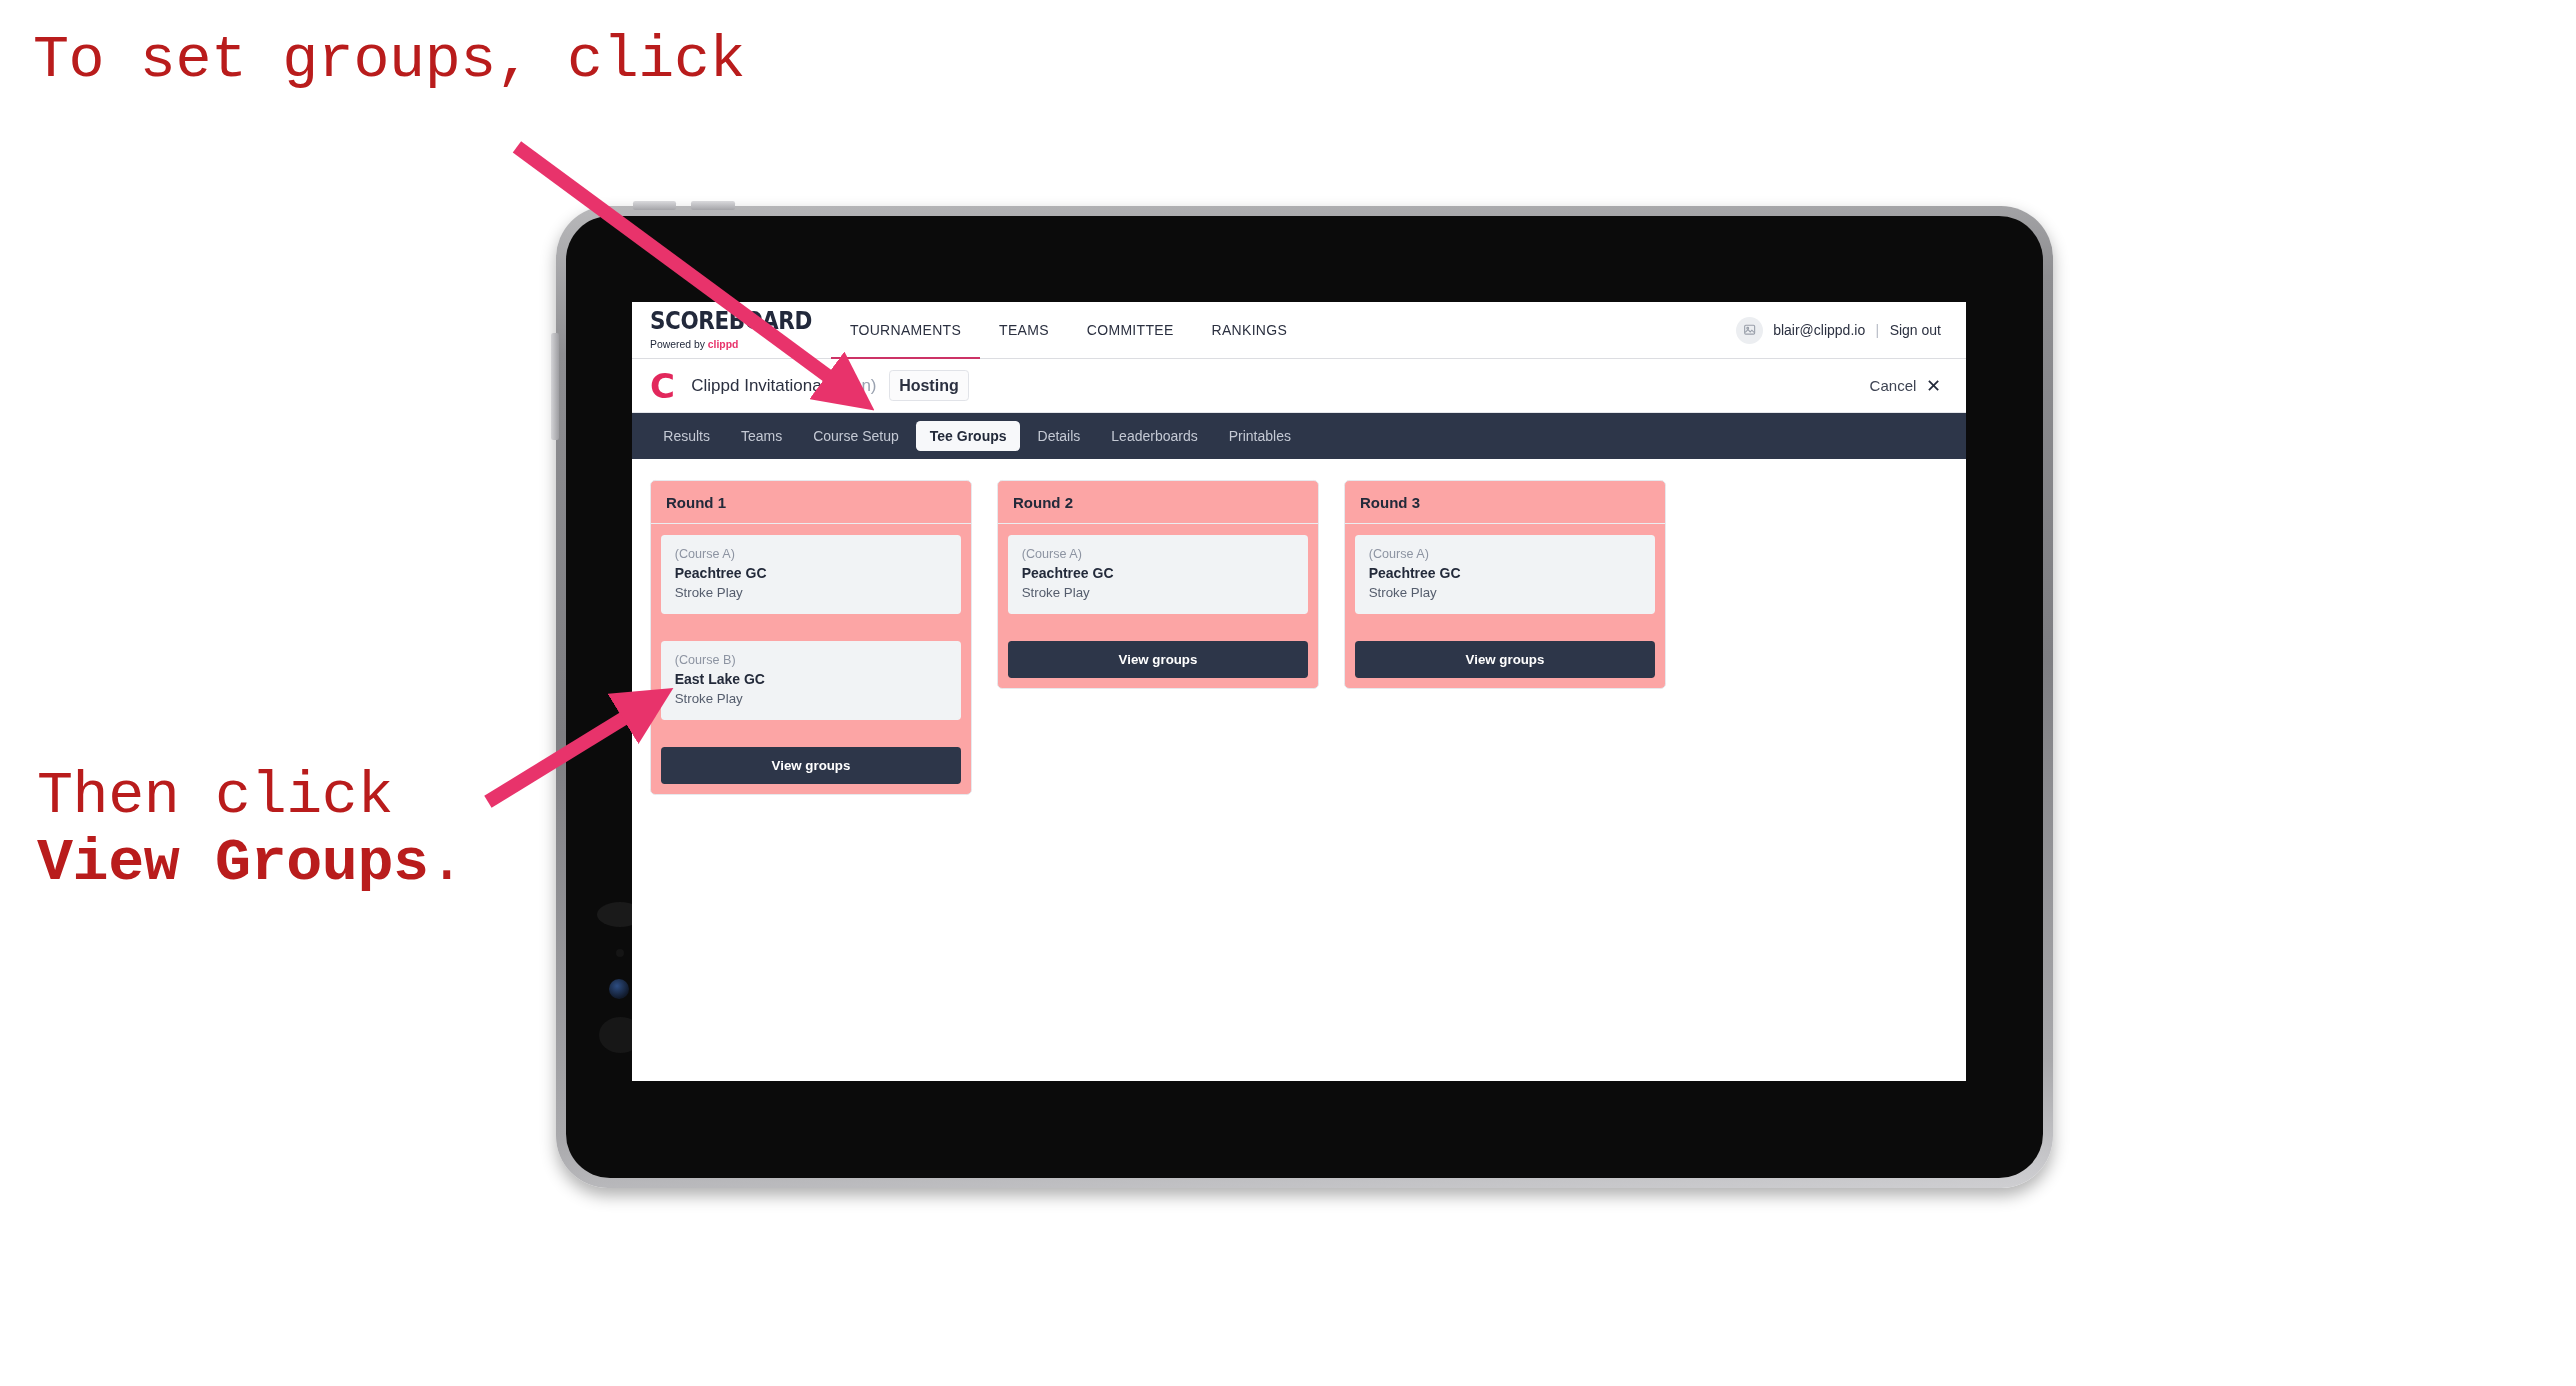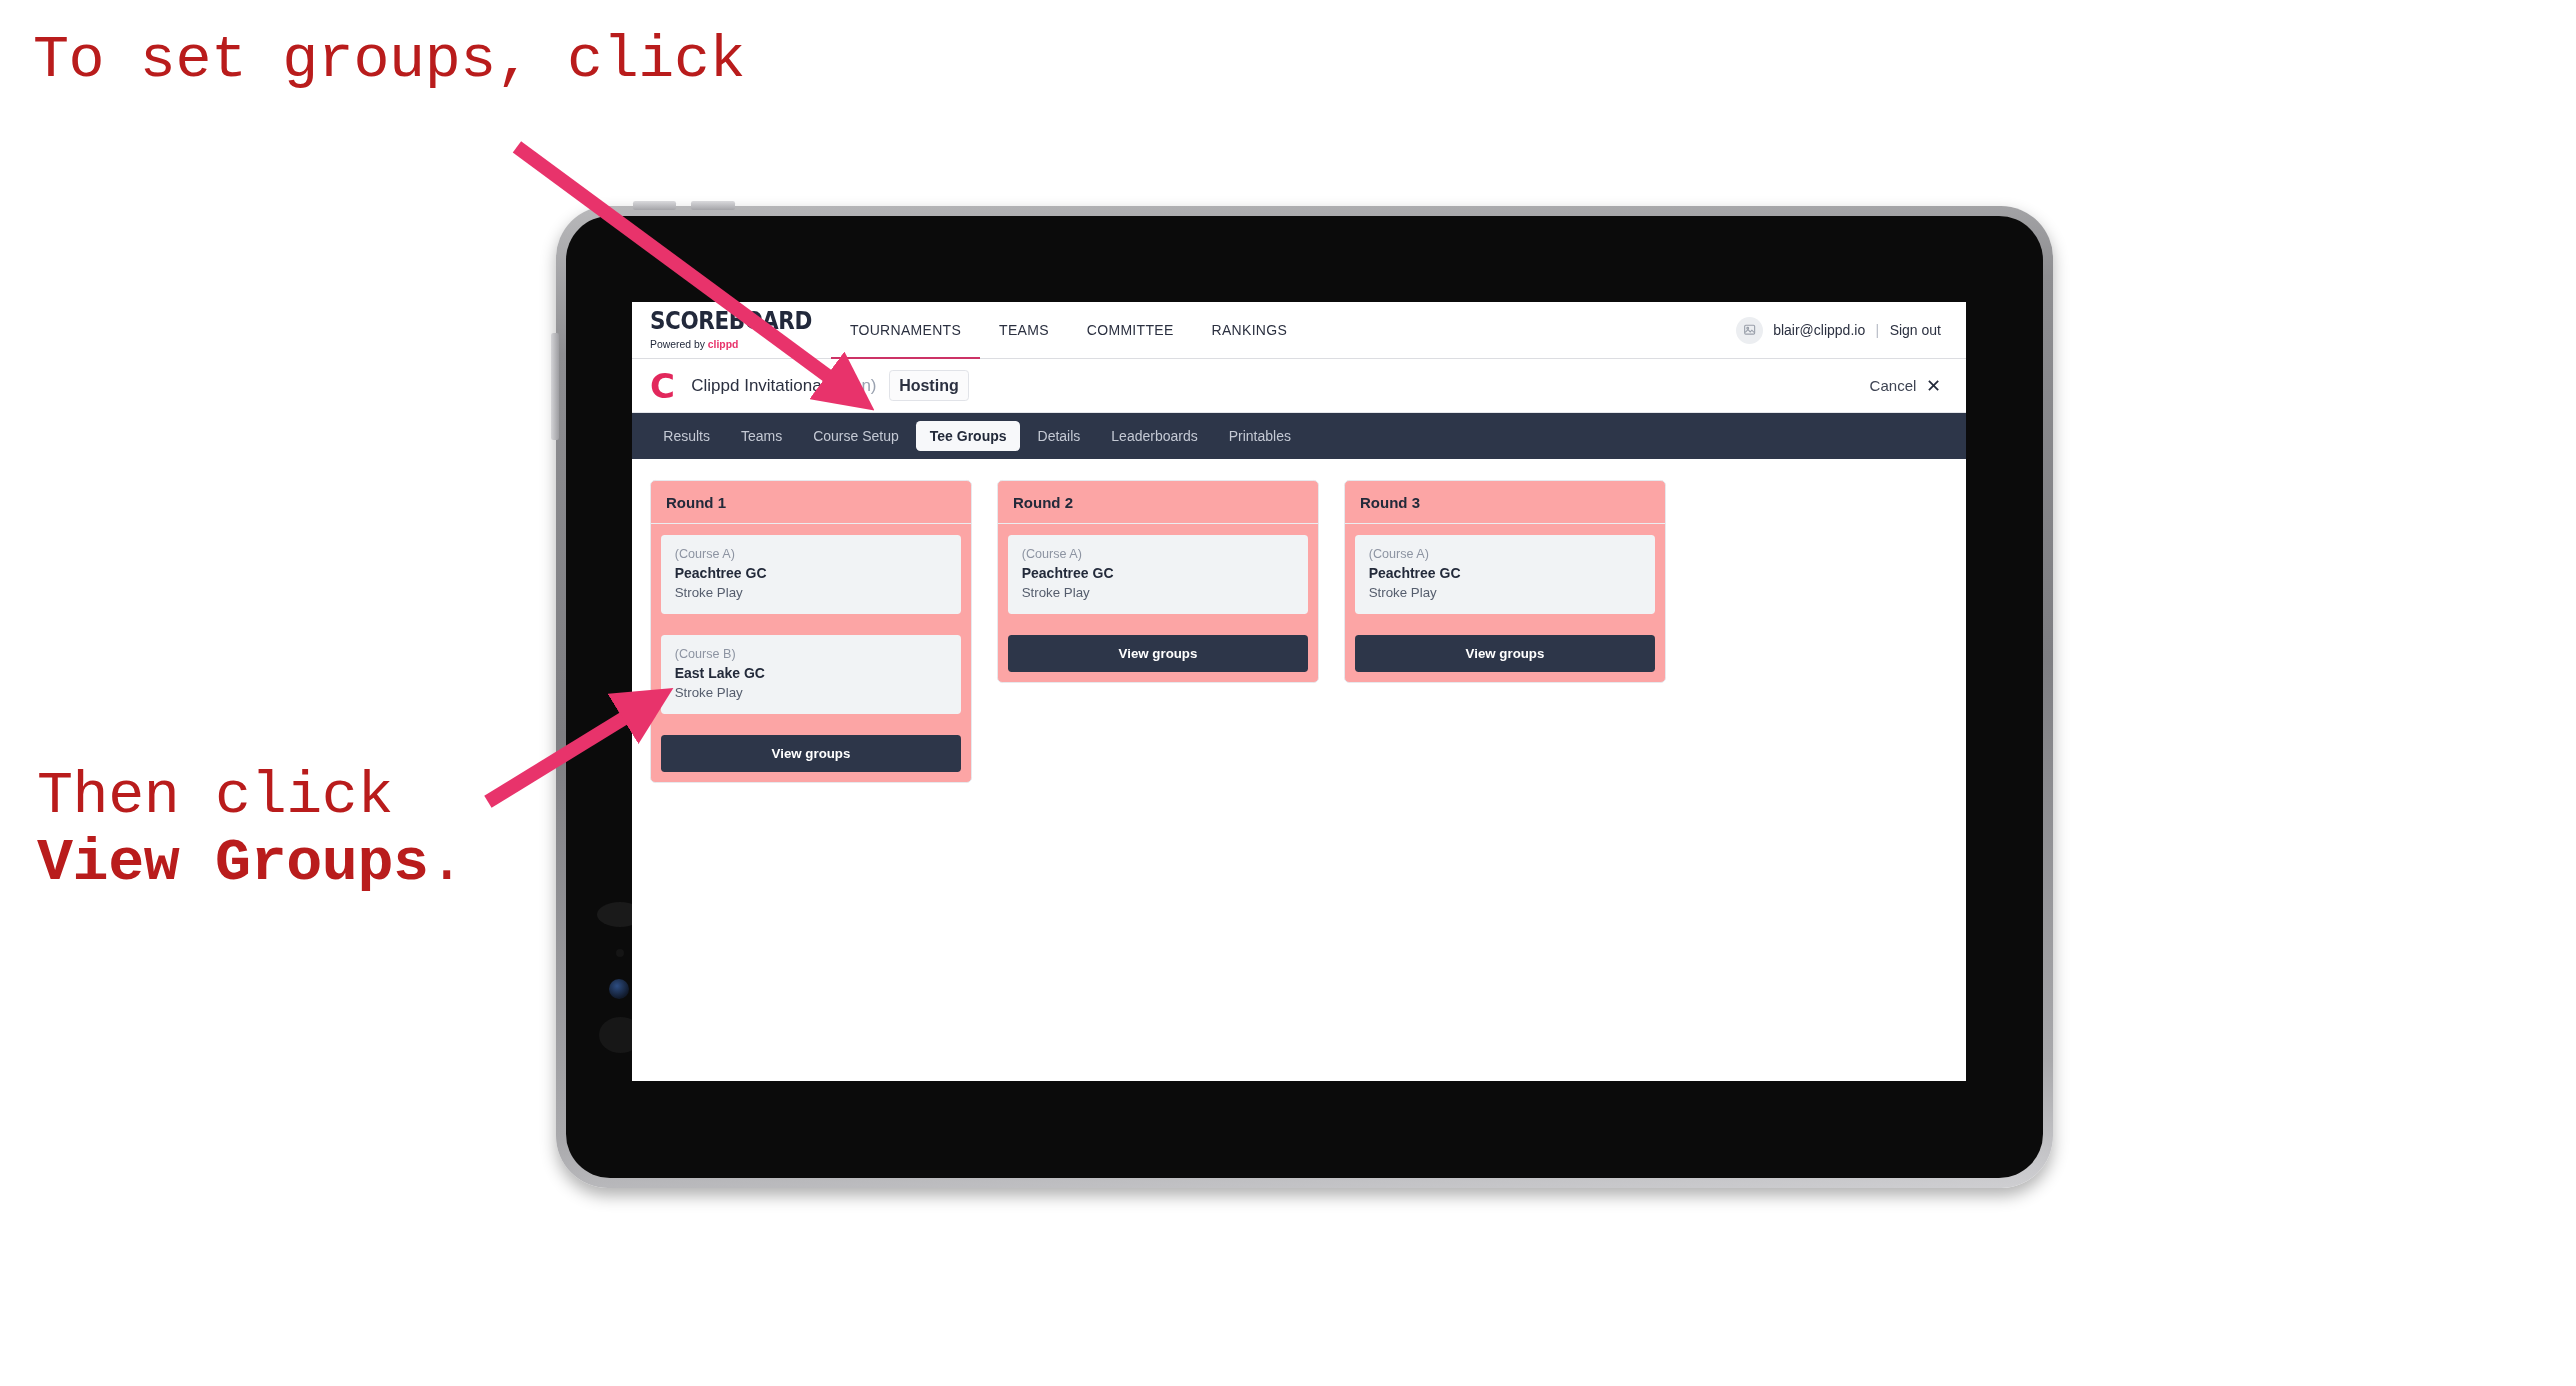--- a/index.html
+++ b/index.html
@@ -265,21 +265,21 @@
     border-bottom: 0.7px solid #ebedf0;
     font-size: 15px;
     font-weight: bold;
     color: #232a3a;
   }
   .round-card-body { padding: 10.4px; }
   .course-block {
     background: #f1f3f5;
     border-radius: 3.7px;
     padding: 12px 13.3px 13.3px 13.3px;
-    margin-bottom: 21px;
+    margin-bottom: 27px;
   }
   .course-label {
     font-size: 12.6px;
     color: #8d94a2;
     margin-bottom: 4.4px;
   }
   .course-name {
     font-size: 14px;
     font-weight: bold;
     color: #232a3a;

